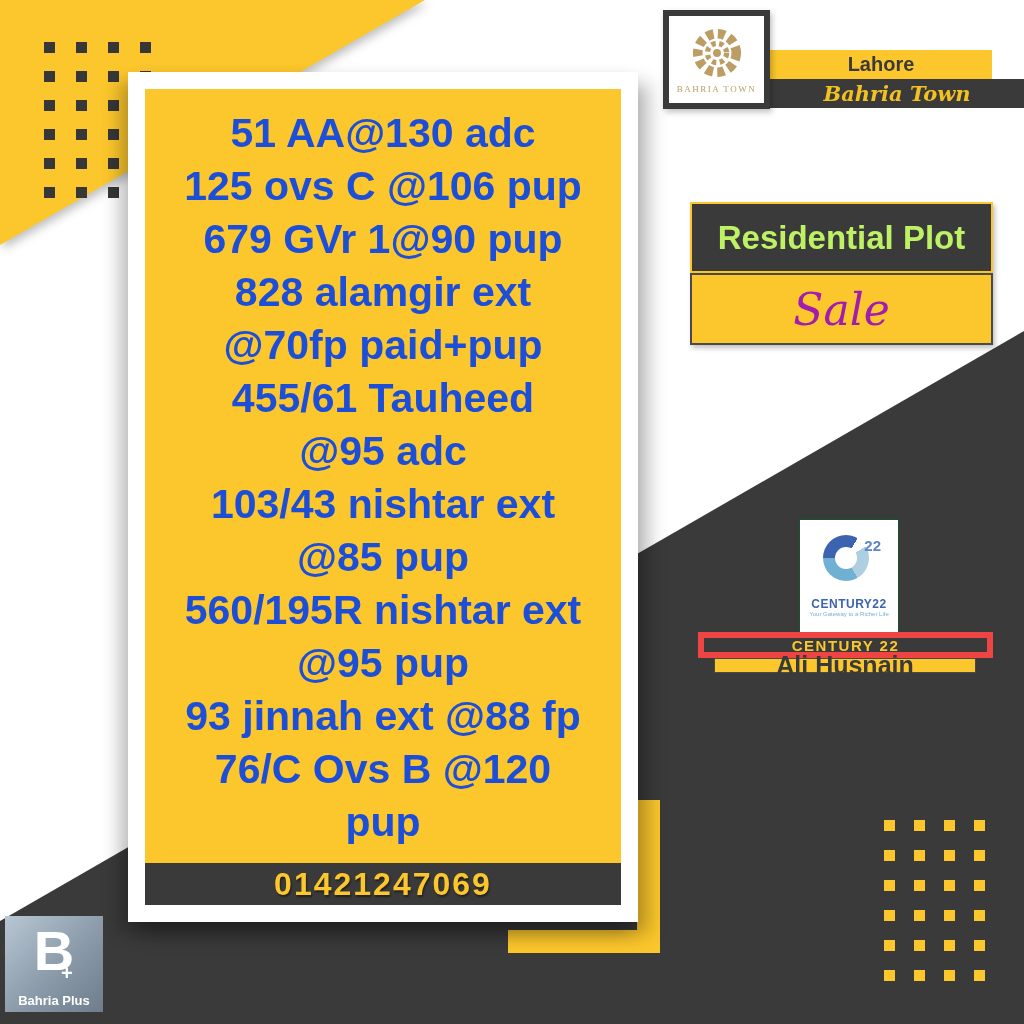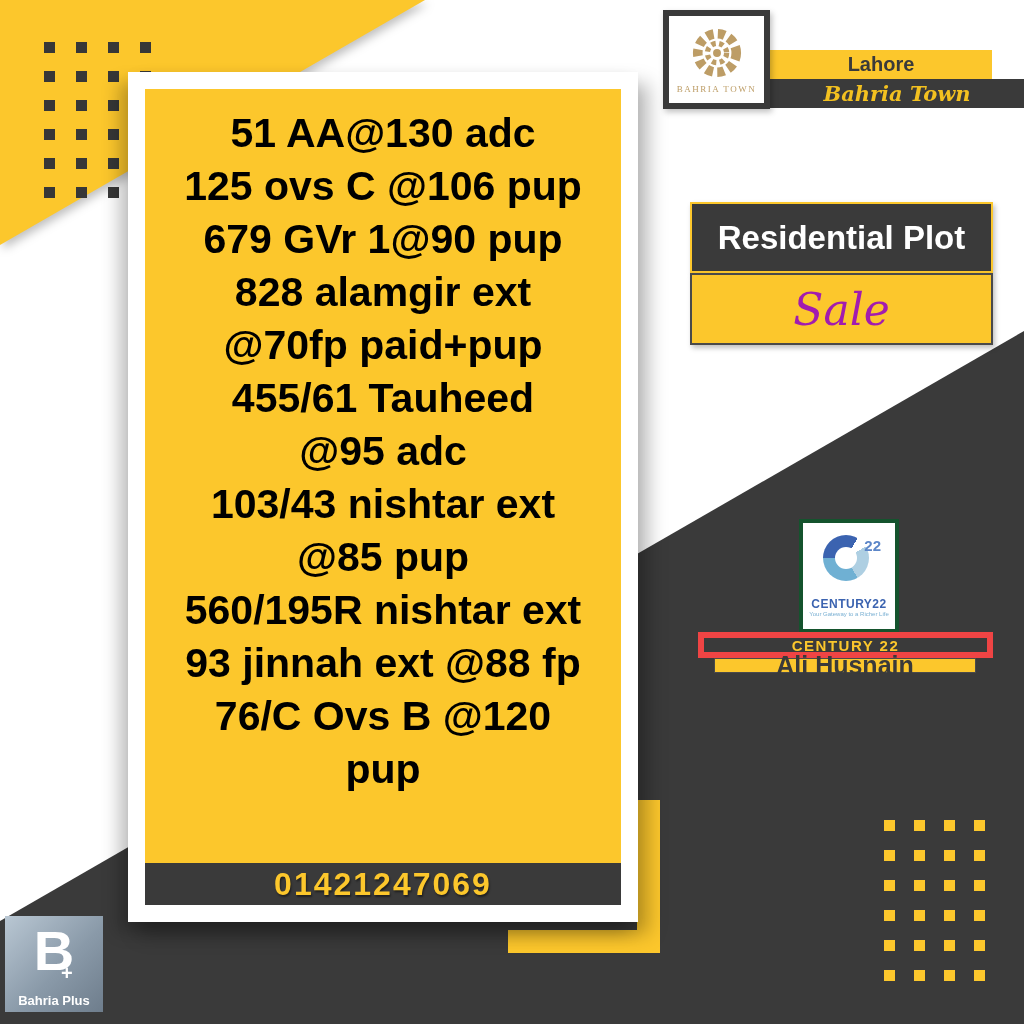--- a/index.html
+++ b/index.html
@@ -24,21 +24,21 @@
   
   .ribbon-v{position:absolute;left:637px;top:800px;width:23px;height:153px;background:#fcc72c;z-index:3;}
   .ribbon-h{position:absolute;left:508px;top:930px;width:152px;height:23px;background:#fcc72c;z-index:3;}
 
   
   .card{position:absolute;left:128px;top:72px;width:510px;height:850px;background:#ffffff;
         box-sizing:border-box;padding:17px;z-index:5;display:flex;flex-direction:column;
         box-shadow:-10px 10px 16px rgba(0,0,0,.22),10px 12px 18px rgba(0,0,0,.28);}
   .card-body{flex:1;background:#fcc72c;display:flex;flex-direction:column;align-items:center;
              justify-content:flex-start;padding-top:18px;box-sizing:border-box;}
-  .listing-line{font-size:41px;line-height:53px;font-weight:bold;color:#000000;
+  .listing-line{font-size:41px;line-height:53px;font-weight:bold;color:#1d4ed8;
                 text-align:center;white-space:nowrap;}
   .phone-bar{height:42px;background:#3a3a3a;display:flex;align-items:center;justify-content:center;}
   .phone-number{color:#fcc72c;font-size:32px;font-weight:bold;letter-spacing:2px;
                 text-shadow:1px 2px 2px rgba(0,0,0,.45);}
 
   
   .bt-box{position:absolute;left:663px;top:10px;width:107px;height:99px;background:#ffffff;
           border:6px solid #3a3a3a;box-sizing:border-box;z-index:6;display:flex;flex-direction:column;
           align-items:center;justify-content:center;gap:3px;box-shadow:2px 3px 6px rgba(0,0,0,.25);}
   .bt-emblem{width:56px;height:56px;}
@@ -48,29 +48,29 @@
   .city-text{font-size:20px;font-weight:bold;color:#3a3a3a;}
   .brand-bar{position:absolute;left:770px;top:79px;width:254px;height:29px;background:#3a3a3a;
              display:flex;align-items:center;justify-content:center;z-index:5;}
   .brand-text{font-size:21px;font-style:italic;font-weight:bold;color:#f3c120;
               font-family:"DejaVu Serif",serif;}
 
   
   .offer-title{position:absolute;left:690px;top:202px;width:303px;height:71px;background:#3a3a3a;
                border:2px solid #fcc72c;box-sizing:border-box;display:flex;align-items:center;
                justify-content:center;z-index:5;box-shadow:2px 3px 5px rgba(0,0,0,.25);}
-  .offer-title-text{color:#ffffff;font-size:33px;font-weight:bold;}
+  .offer-title-text{color:#bef264;font-size:33px;font-weight:bold;}
   .offer-sale{position:absolute;left:690px;top:273px;width:303px;height:72px;background:#fcc72c;
               border:2px solid #4a4a4a;box-sizing:border-box;display:flex;align-items:center;
               justify-content:center;z-index:5;box-shadow:2px 3px 5px rgba(0,0,0,.25);}
   .offer-sale-text{color:#a21caf;font-size:44px;font-style:italic;font-family:"DejaVu Serif",serif;}
 
   
   .c22-box{position:absolute;left:799px;top:519px;width:100px;height:114px;background:#ffffff;
-           border:4px solid #14532d;box-sizing:border-box;z-index:5;display:flex;flex-direction:column;
+           border:1px solid #14532d;box-sizing:border-box;z-index:5;display:flex;flex-direction:column;
            align-items:center;justify-content:center;}
   .c22-donut-row{position:relative;width:64px;height:48px;}
   .c22-donut{position:absolute;left:6px;top:0;width:46px;height:46px;border-radius:50%;
              background:conic-gradient(from 60deg,#aecfe2 0 90deg,#6fb0d3 90deg 210deg,
                         #3b63b0 210deg 330deg,#ffffff 330deg 360deg);}
   .c22-donut::after{content:"";position:absolute;inset:12px;border-radius:50%;background:#ffffff;}
   .c22-22{position:absolute;right:0;top:2px;color:#5c86c8;font-size:15px;font-weight:bold;}
   .c22-logo-text{color:#3b63b0;font-size:12px;font-weight:bold;letter-spacing:.5px;margin-top:14px;}
   .c22-tagline{color:#7ab0d3;font-size:6px;white-space:nowrap;}
   .c22-bar{position:absolute;left:698px;top:632px;width:295px;height:26px;background:#3a3a3a;
@@ -165,20 +165,21 @@
         <div class="listing-line">51 AA@130 adc</div>
         <div class="listing-line">125 ovs C @106 pup</div>
         <div class="listing-line">679 GVr 1@90 pup</div>
         <div class="listing-line">828 alamgir ext</div>
         <div class="listing-line">@70fp paid+pup</div>
         <div class="listing-line">455/61 Tauheed</div>
         <div class="listing-line">@95 adc</div>
         <div class="listing-line">103/43 nishtar ext</div>
         <div class="listing-line">@85 pup</div>
         <div class="listing-line">560/195R nishtar ext</div>
+        <div class="listing-line">@95 pup</div>
         <div class="listing-line">93 jinnah ext @88 fp</div>
         <div class="listing-line">76/C Ovs B @120</div>
         <div class="listing-line">pup</div>
       </div>
     <div class="phone-bar">
       <span class="phone-number">01421247069</span>
     </div>
   </div>
 
   <div class="bt-box">

